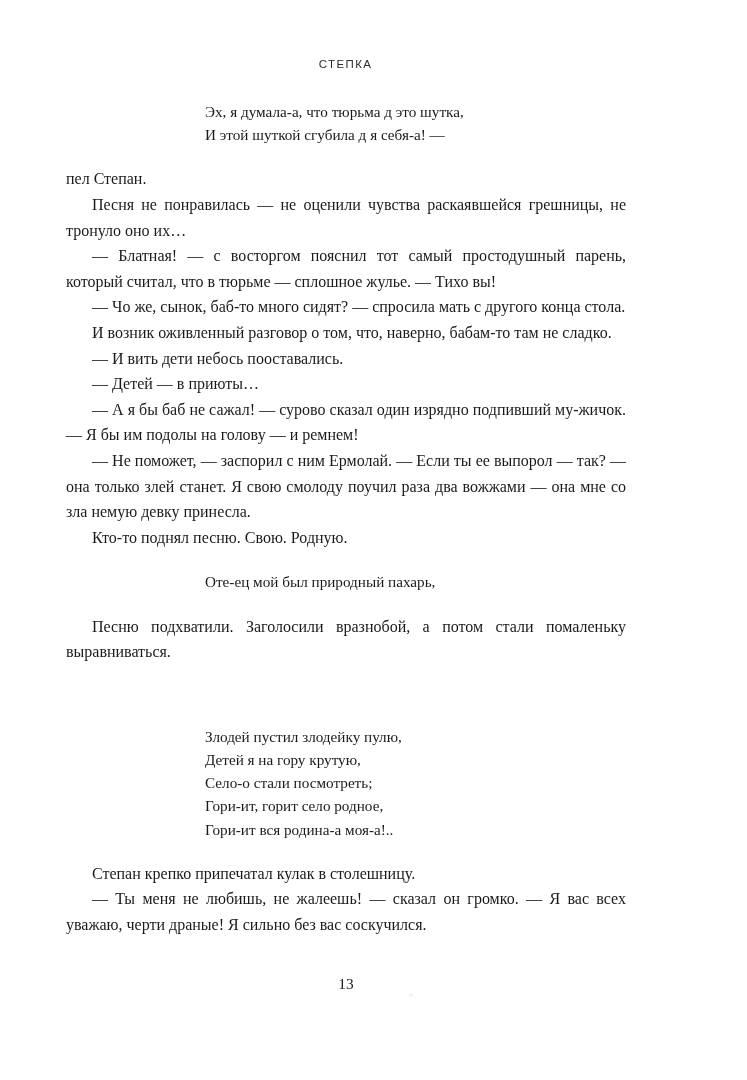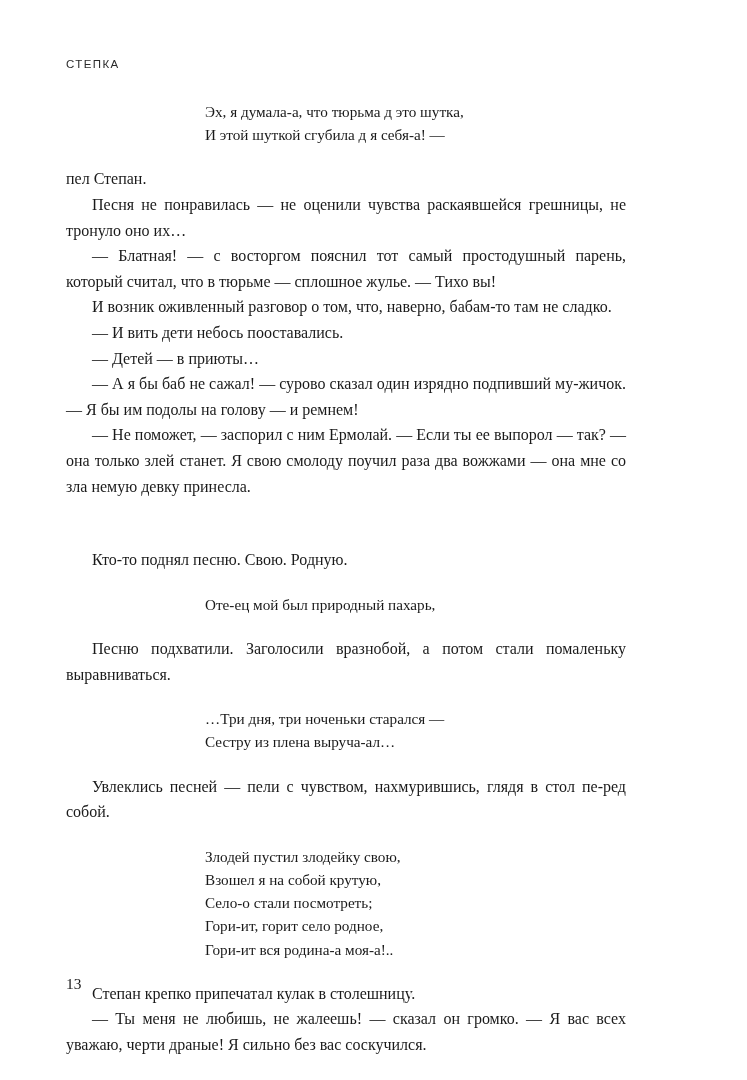--- a/index.html
+++ b/index.html
@@ -22,21 +22,21 @@
     inset: 0;
     background: #ffffff;
   }
 
   
   .running-head {
     position: absolute;
     top: 58px;
     left: 66px;
     right: 122px;
-    text-align: left;
+    text-align: center;
     font-family: "Liberation Sans", "DejaVu Sans", sans-serif;
     font-size: 11.5px;
     letter-spacing: 1.4px;
     color: #2b2b2b;
     font-weight: 400;
   }
 
   
   .textblock {
     position: absolute;
@@ -52,21 +52,20 @@
     text-align: justify;
     text-indent: 26px;
     hyphens: manual;
     -webkit-hyphens: manual;
   }
   p.para.noindent {
     text-indent: 0;
   }
   p.para.last-left {
     text-align: left;
-    margin-top: 48px;
   }
 
   
   .verse {
     margin: 0;
     padding: 0;
     list-style: none;
   }
   .verse .vline {
     font-size: 15.2px;
@@ -78,21 +77,21 @@
 
   .sp-after-verse { height: 20px; }
   .sp-before-verse { height: 20px; }
 
   
   .folio {
     position: absolute;
     left: 66px;
     right: 121px;
     top: 975px;
-    text-align: left;
+    text-align: center;
     font-size: 15.4px;
     color: #1a1a1a;
   }
 
   
   .scan-speck {
     position: absolute;
     left: 409px;
     top: 993px;
     width: 4px;
@@ -113,53 +112,49 @@
     <div class="verse">
       <div class="vline">Эх, я думала-а, что тюрьма д это шутка,</div>
       <div class="vline">И этой шуткой сгубила д я себя-а! —</div>
     </div>
 
     <div class="sp-after-verse"></div>
 
     <p class="para noindent">пел Степан.</p>
     <p class="para">Песня не понравилась — не оценили чувства раскаявшейся грешницы, не тронуло оно их…</p>
     <p class="para">— Блатная! — с восторгом пояснил тот самый простодушный парень, который считал, что в тюрьме — сплошное жулье. — Тихо вы!</p>
+    <p class="para">— Чо же, сынок, баб-то много сидят? — спросила мать с другого конца стола.</p>
     <p class="para">И возник оживленный разговор о том, что, наверно, бабам-то там не сладко.</p>
     <p class="para">— И вить дети небось пооставались.</p>
     <p class="para">— Детей — в приюты…</p>
     <p class="para">— А я бы баб не сажал! — сурово сказал один изрядно подпивший му-жичок. — Я бы им подолы на голову — и ремнем!</p>
     <p class="para">— Не поможет, — заспорил с ним Ермолай. — Если ты ее выпорол — так? — она только злей станет. Я свою смолоду поучил раза два вожжами — она мне со зла немую девку принесла.</p>
     <p class="para last-left">Кто-то поднял песню. Свою. Родную.</p>
 
     <div class="sp-before-verse"></div>
 
     <div class="verse">
       <div class="vline">Оте-ец мой был природный пахарь,</div>
     </div>
 
     <div class="sp-after-verse"></div>
 
     <p class="para">Песню подхватили. Заголосили вразнобой, а потом стали помаленьку выравниваться.</p>
 
     <div class="sp-before-verse"></div>
 
-    <div class="verse">
-      <div class="vline">…Три дня, три ноченьки старался —</div>
-      <div class="vline">Сестру из плена выруча-ал…</div>
-    </div>
 
     <div class="sp-after-verse"></div>
 
-    <p class="para">Увлеклись песней — пели с чувством, нахмурившись, глядя в стол пе-ред собой.</p>
 
     <div class="sp-before-verse"></div>
 
     <div class="verse">
-      <div class="vline">Злодей пустил злодейку свою,</div>
-      <div class="vline">Взошел я на собой крутую,</div>
+      <div class="vline">Злодей пустил злодейку пулю,</div>
+      <div class="vline">Детей я на гору крутую,</div>
       <div class="vline">Село-о стали посмотреть;</div>
       <div class="vline">Гори-ит, горит село родное,</div>
       <div class="vline">Гори-ит вся родина-а моя-а!..</div>
     </div>
 
     <div class="sp-after-verse"></div>
 
     <p class="para">Степан крепко припечатал кулак в столешницу.</p>
     <p class="para">— Ты меня не любишь, не жалеешь! — сказал он громко. — Я вас всех уважаю, черти драные! Я сильно без вас соскучился.</p>
 

